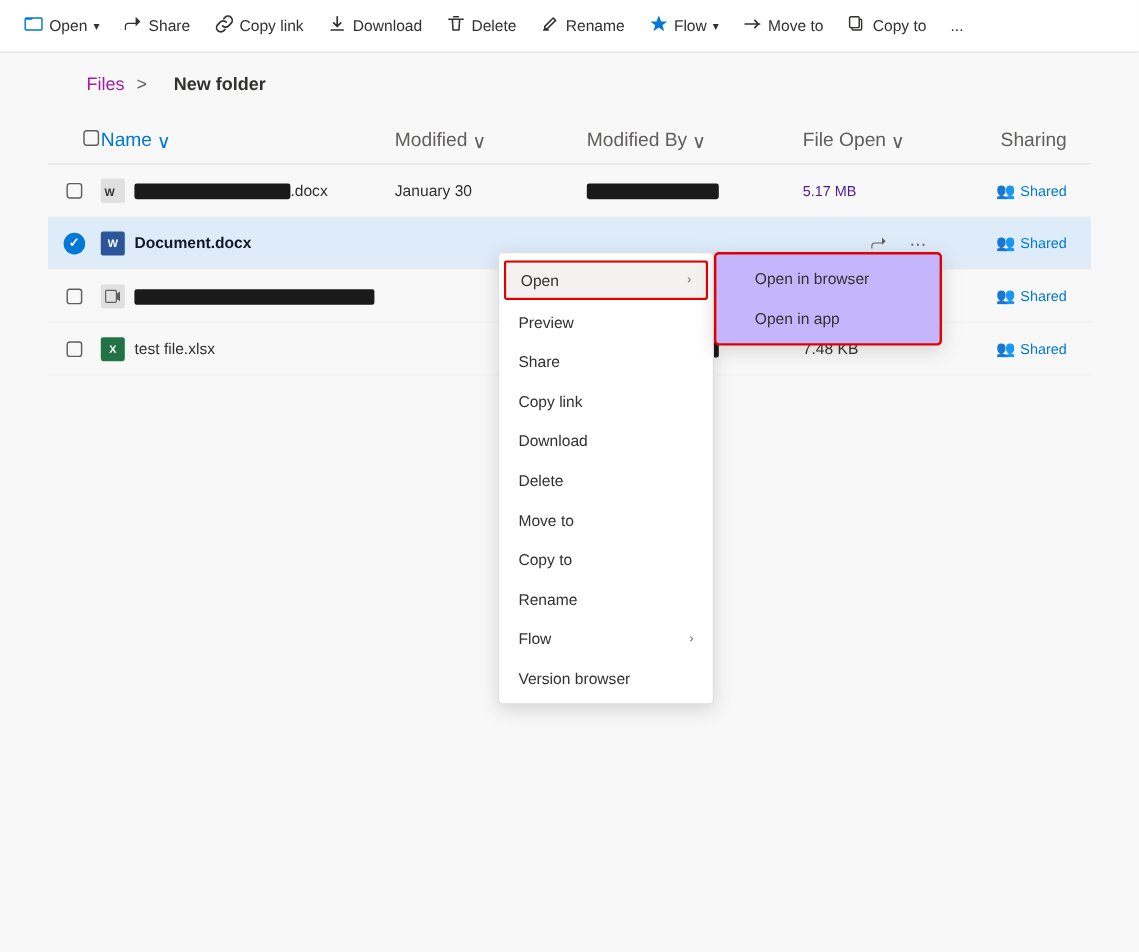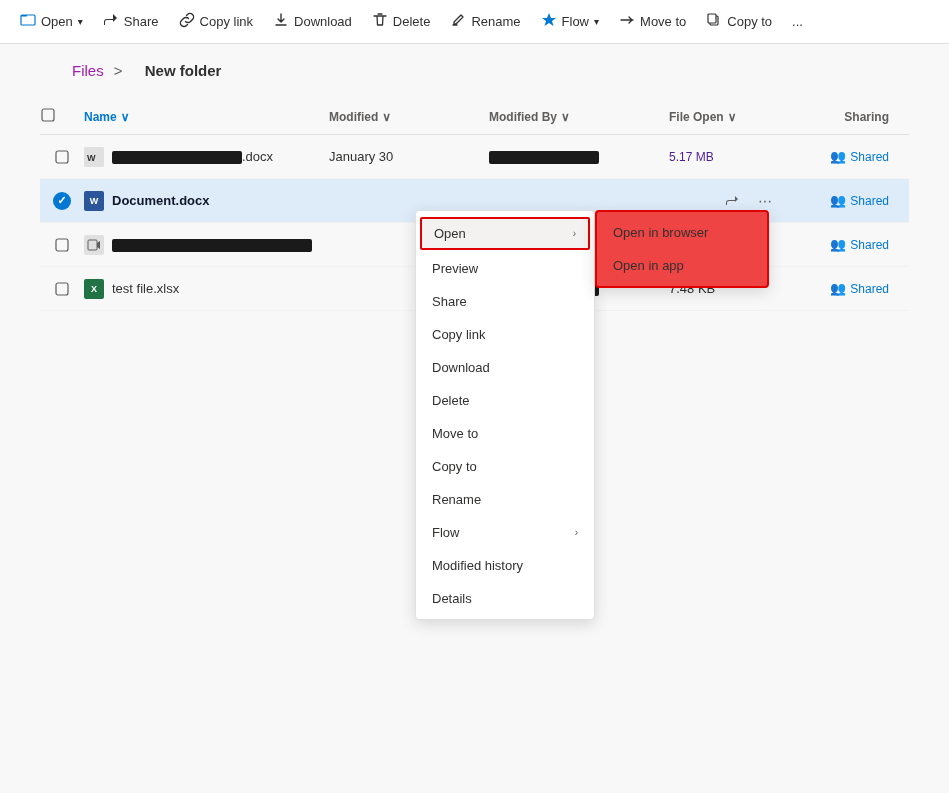--- a/index.html
+++ b/index.html
@@ -60,23 +60,24 @@
       position: relative;
     }
 
     
     .file-list-header {
       display: grid;
       grid-template-columns: 44px 1fr 160px 180px 120px 120px;
       align-items: center;
       padding: 8px 0;
       border-bottom: 1px solid #e0e0e0;
-      font-size: 12px;
+      font-size: 16px;
       color: #605e5c;
-      font-weight: 700;
+      font-weight: 400;
+      text-align: right;
     }
     .file-list-header .col-name {
       display: flex; align-items: center; gap: 4px; cursor: pointer; color: #0078d4;
     }
     .file-list-header .col { display: flex; align-items: center; gap: 4px; cursor: pointer; }
     .col-sharing { justify-self: end; padding-right: 20px; }
 
     .file-row {
       display: grid;
       grid-template-columns: 44px 1fr 160px 180px 120px 120px;
@@ -191,27 +192,27 @@
       cursor: pointer;
     }
     .context-menu-item.highlighted { background: #f3f2f1; }
     .context-menu-chevron { font-size: 10px; color: #605e5c; }
 
     
     .submenu {
       position: absolute;
       top: 210px;
       left: 595px;
-      width: 174px;
-      background: #ef4444;
+      width: 190px;
+      background: #c4b5fd;
       border: 2px solid #e00000;
       border-radius: 4px;
       box-shadow: 0 4px 16px rgba(0,0,0,0.14);
       z-index: 101;
-      padding: 4px 0;
+      padding: 4px 16px;
     }
     .submenu-item {
       padding: 9px 16px;
       font-size: 13px;
       color: #323130;
       cursor: pointer;
     }
   </style>
 </head>
 <body>
@@ -467,24 +468,21 @@
     <span>Copy to</span>
   </div>
   <div class="context-menu-item">
     <span>Rename</span>
   </div>
   <div class="context-menu-item">
     <span>Flow</span>
     <span class="context-menu-chevron">›</span>
   </div>
   <div class="context-menu-item">
-    <span>Modified history</span>
-  </div>
-  <div class="context-menu-item">
-    <span>Details</span>
+    <span>Version browser</span>
   </div>
 </div>
 
 <div class="submenu">
   <div class="submenu-item">
     <span>Open in browser</span>
   </div>
   <div class="submenu-item">
     <span>Open in app</span>
   </div>

